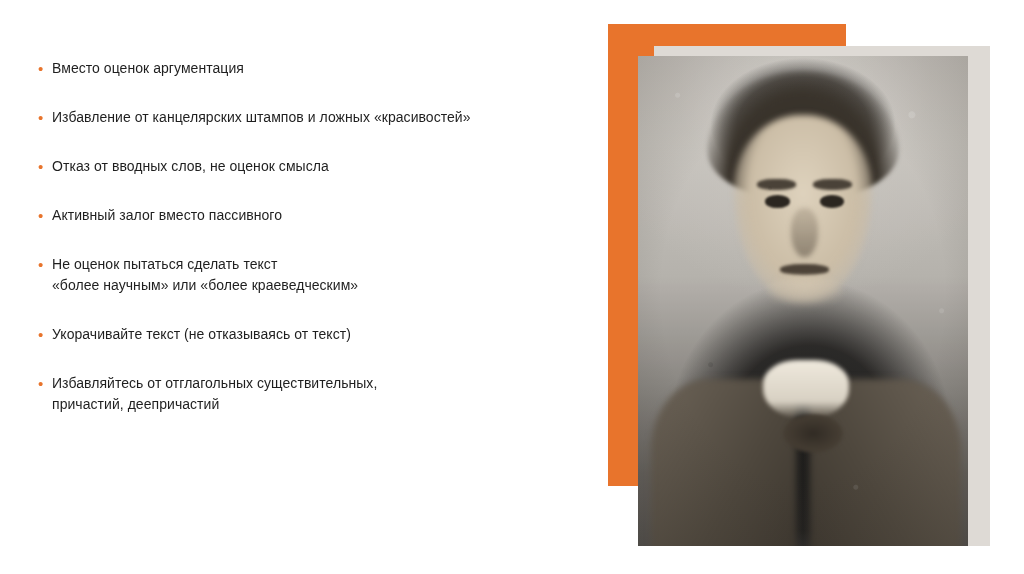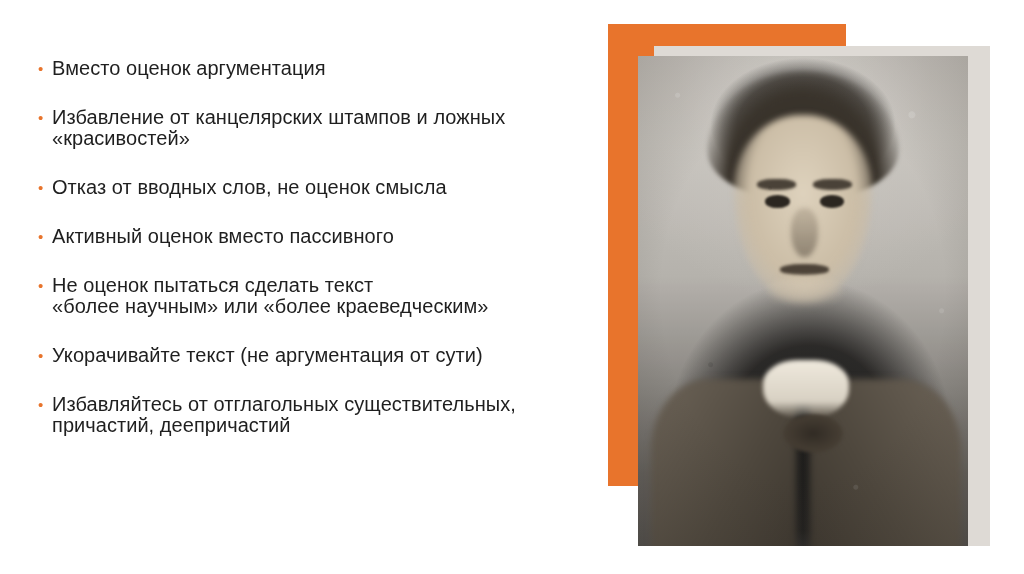--- a/index.html
+++ b/index.html
@@ -38,21 +38,21 @@
     flex: 0 0 auto;
     width: 14px;
     color: #e8742c;
     font-size: 15px;
     line-height: 21px;
     text-align: left;
     user-select: none;
   }
   .bullet-text {
     flex: 1 1 auto;
-    font-size: 20px;
+    font-size: 14px;
     line-height: 21px;
     color: #1f1f1f;
     white-space: pre-line;
     letter-spacing: 0.05px;
   }
 
   
   .image-block {
     position: absolute;
     left: 608px;
@@ -182,32 +182,32 @@
       <span class="bullet-text">Избавление от канцелярских штампов и ложных «красивостей»</span>
     </div>
 
     <div class="bullet-row">
       <span class="bullet-marker">•</span>
       <span class="bullet-text">Отказ от вводных слов, не оценок смысла</span>
     </div>
 
     <div class="bullet-row">
       <span class="bullet-marker">•</span>
-      <span class="bullet-text">Активный оценок вместо пассивного</span>
+      <span class="bullet-text">Активный залог вместо пассивного</span>
     </div>
 
     <div class="bullet-row">
       <span class="bullet-marker">•</span>
       <span class="bullet-text">Не оценок пытаться сделать текст
 «более научным» или «более краеведческим»</span>
     </div>
 
     <div class="bullet-row">
       <span class="bullet-marker">•</span>
-      <span class="bullet-text">Укорачивайте текст (не аргументация от сути)</span>
+      <span class="bullet-text">Укорачивайте текст (не отказываясь от текст)</span>
     </div>
 
     <div class="bullet-row">
       <span class="bullet-marker">•</span>
       <span class="bullet-text">Избавляйтесь от отглагольных существительных,
 причастий, деепричастий</span>
     </div>
 
   </div>
 

